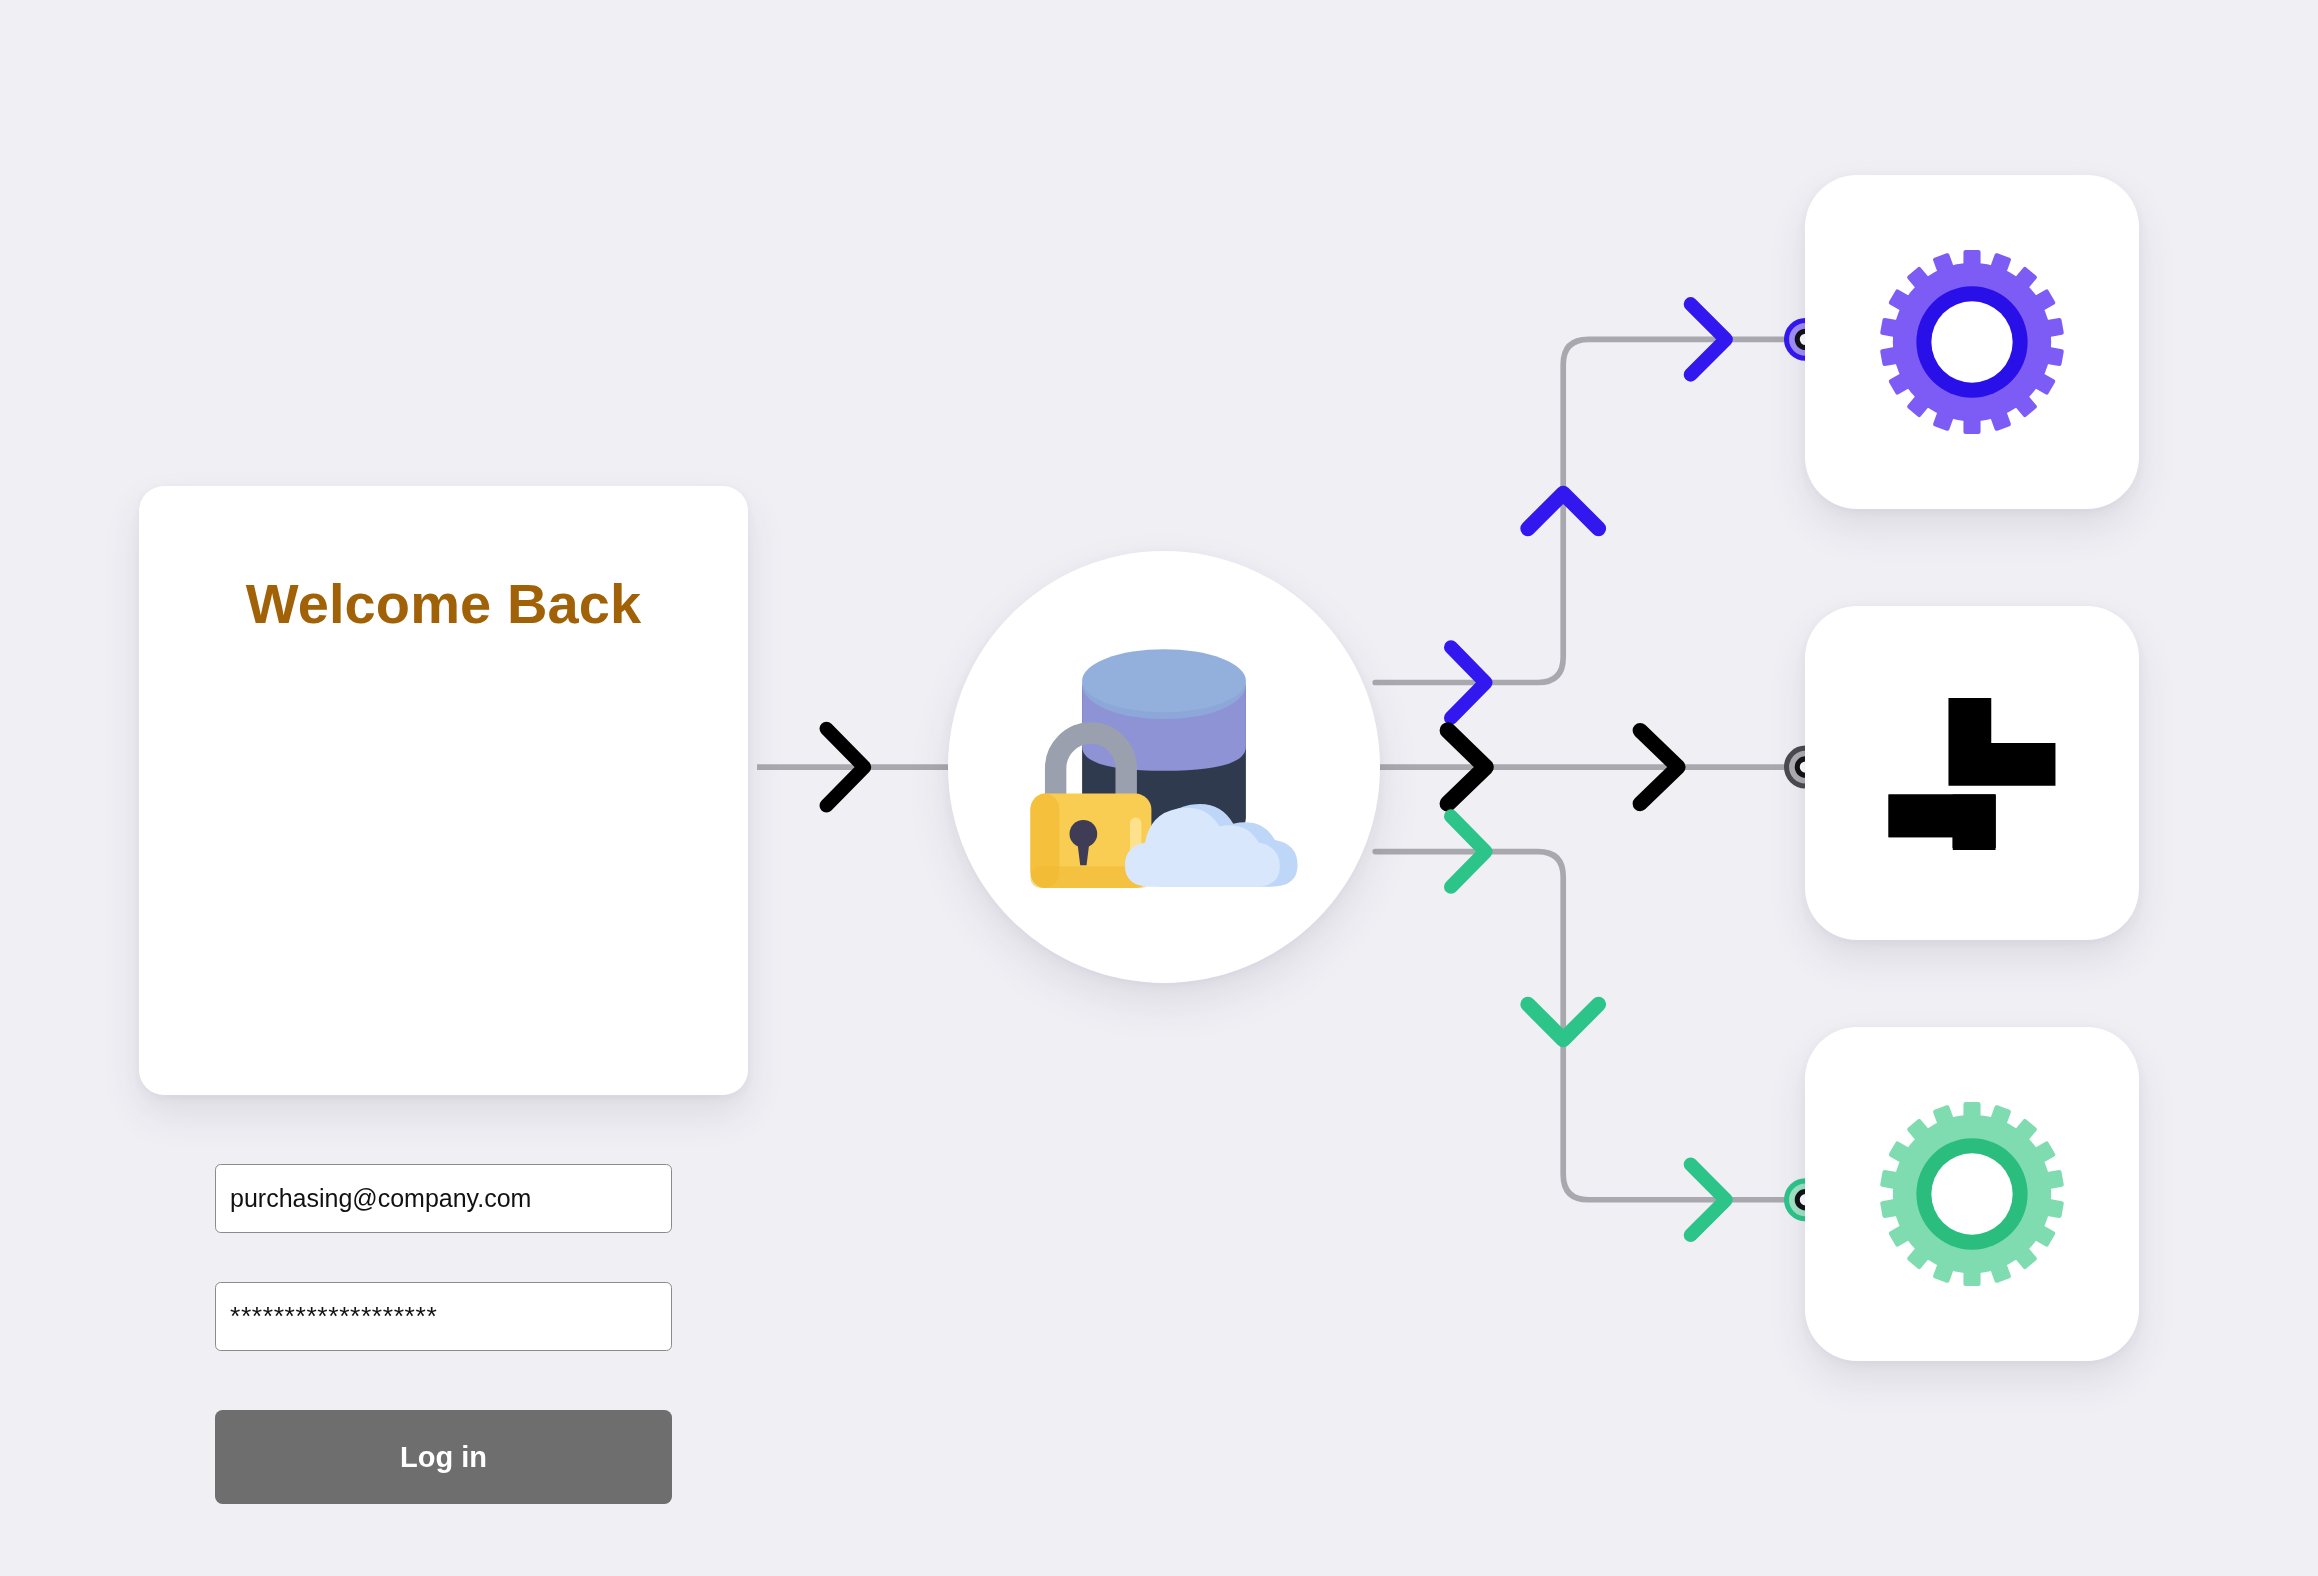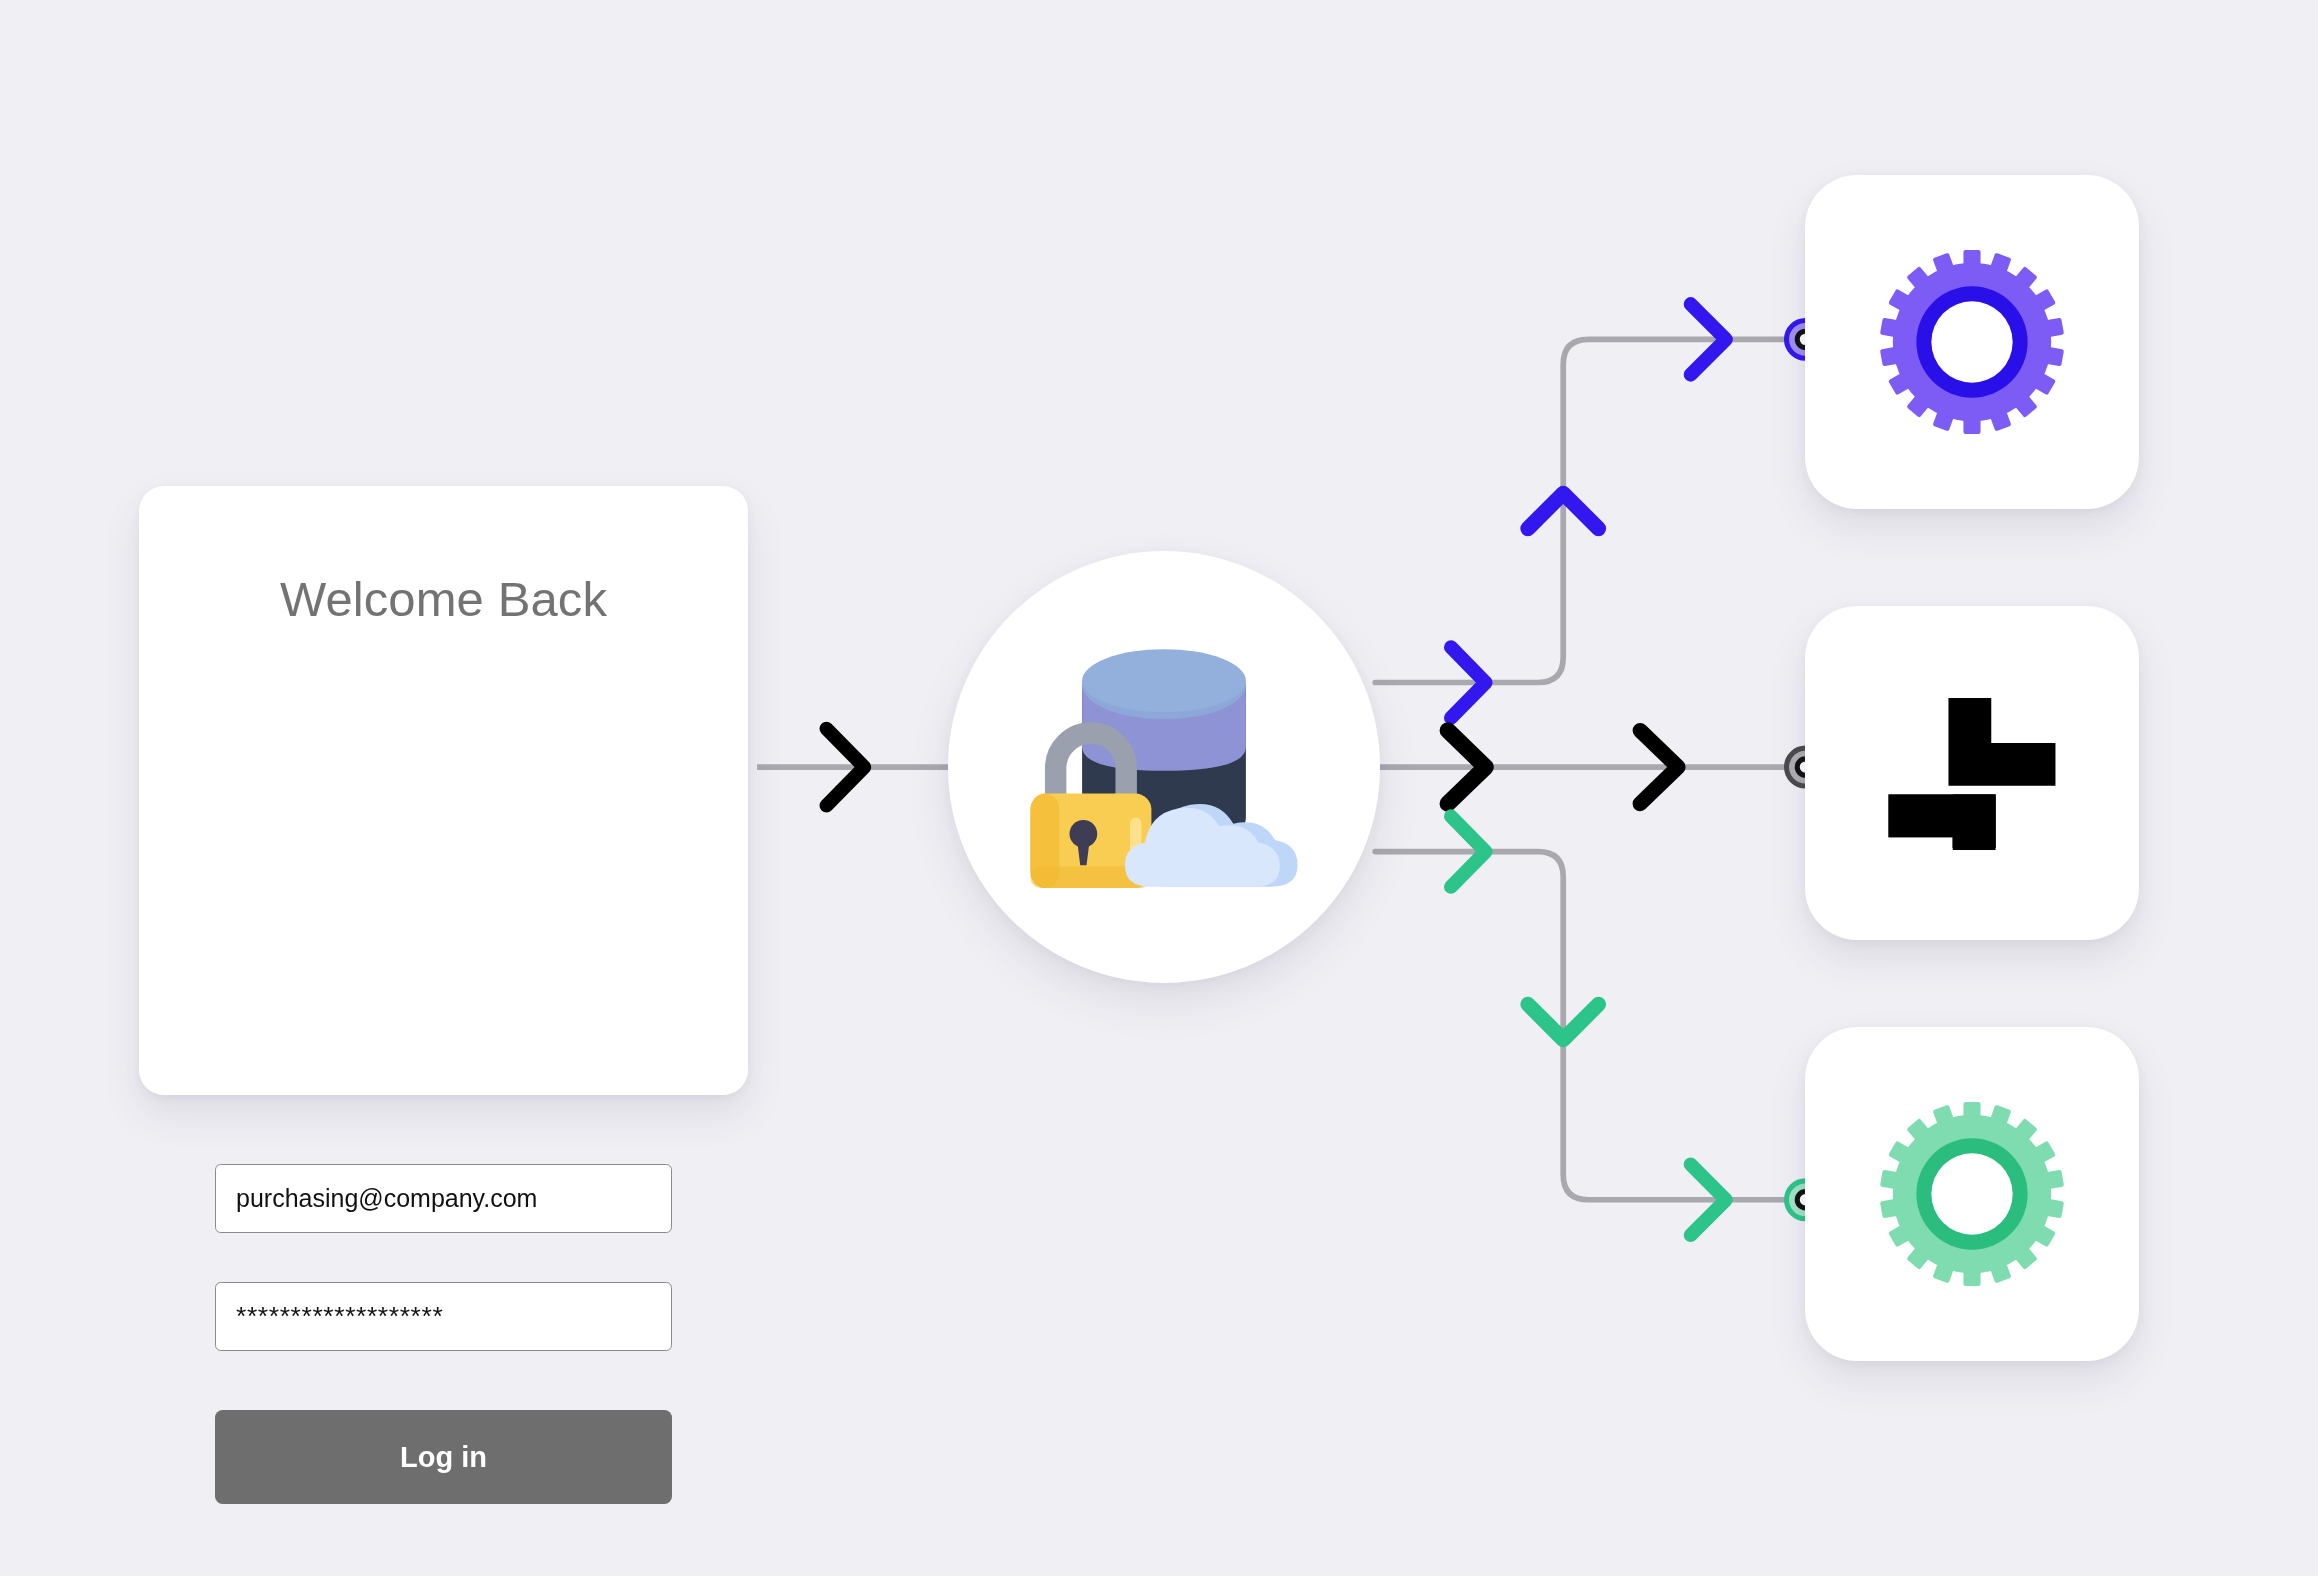--- a/index.html
+++ b/index.html
@@ -44,37 +44,37 @@
     border-radius: 25px;
     box-shadow: 0 19px 38px rgba(60, 55, 90, 0.10),
                 0 3.8px 10px rgba(60, 55, 90, 0.05);
   }
 
   .login-title {
     position: absolute;
     left: 0; right: 0;
     top: 85px;
     text-align: center;
-    font-size: 49px;
-    font-weight: 400;
-    color: #737373;
+    font-size: 56px;
+    font-weight: 700;
+    color: #a16207;
     letter-spacing: 0.1px;
   }
 
   .field {
     position: absolute;
     left: 76px;
     width: 457px;
     height: 69px;
     background: #ffffff;
     border: 1.9px solid #8a8a8f;
     border-radius: 5.7px;
     display: flex;
     align-items: center;
-    padding-left: 20px;
+    padding-left: 14px;
     font-size: 25px;
     color: #111114;
     overflow: hidden;
     white-space: nowrap;
   }
 
   .field-email { top: 678px; }
   .field-password { top: 796px; letter-spacing: 0.6px; font-size: 26.5px; }
 
   .login-button {

